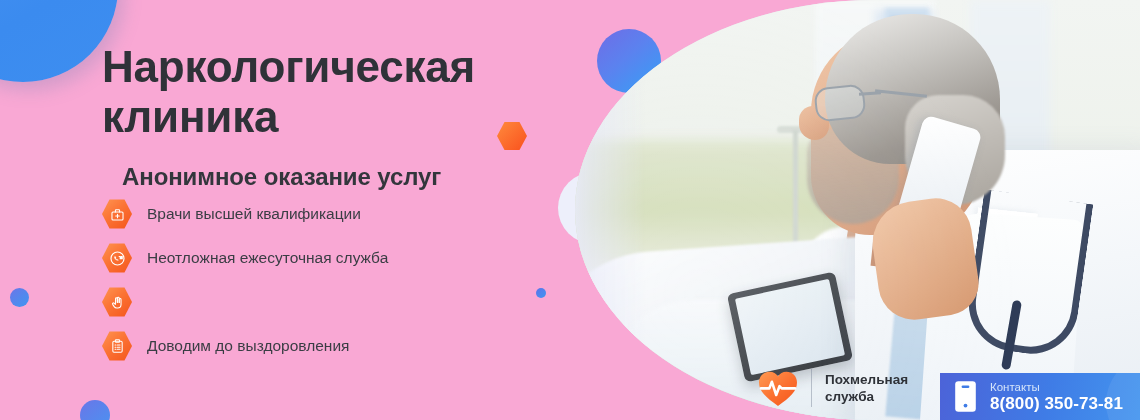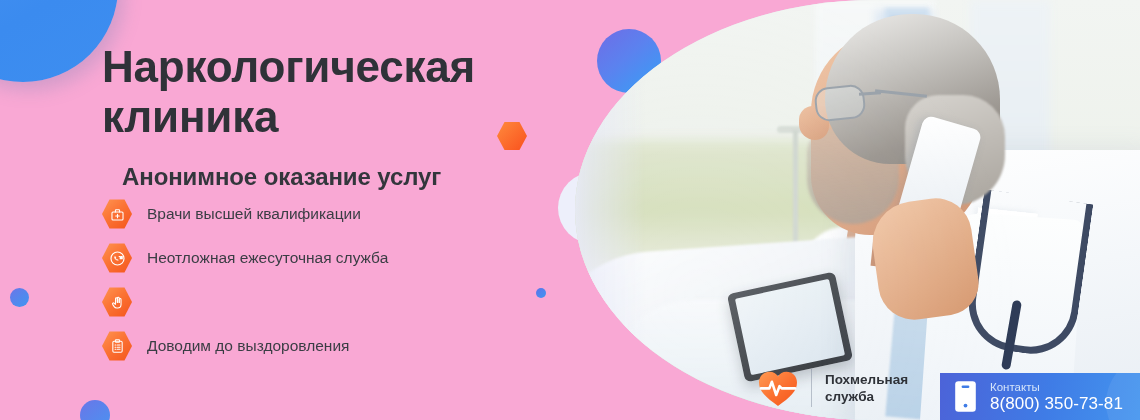--- a/index.html
+++ b/index.html
@@ -178,21 +178,21 @@
     display:flex;align-items:center;padding-left:14px;box-sizing:border-box;
     overflow:hidden;
   }
   .contacts::after{
     content:"";position:absolute;right:-20px;top:-18px;width:96px;height:96px;border-radius:50%;
     background:rgba(255,255,255,.07);
   }
   .contacts-icon{width:23px;height:33px;flex:0 0 23px;margin-right:13px;position:relative;z-index:2;}
   .contacts-txt{position:relative;z-index:2;}
   .contacts-label{font-size:11.5px;color:#d5e4fa;line-height:14px;}
-  .contacts-phone{font-size:17px;font-weight:400;color:#ffffff;line-height:20px;letter-spacing:.1px;text-align:center;}
+  .contacts-phone{font-size:17px;font-weight:700;color:#ffffff;line-height:20px;letter-spacing:.1px;text-align:center;}
 </style>
 </head>
 <body>
 
 <div class="banner">
 
   <div class="bg-circle-large"></div>
   <div class="bg-circle-mid"></div>
   <div class="bg-circle-faint"></div>
   <div class="bg-dot-a"></div>

